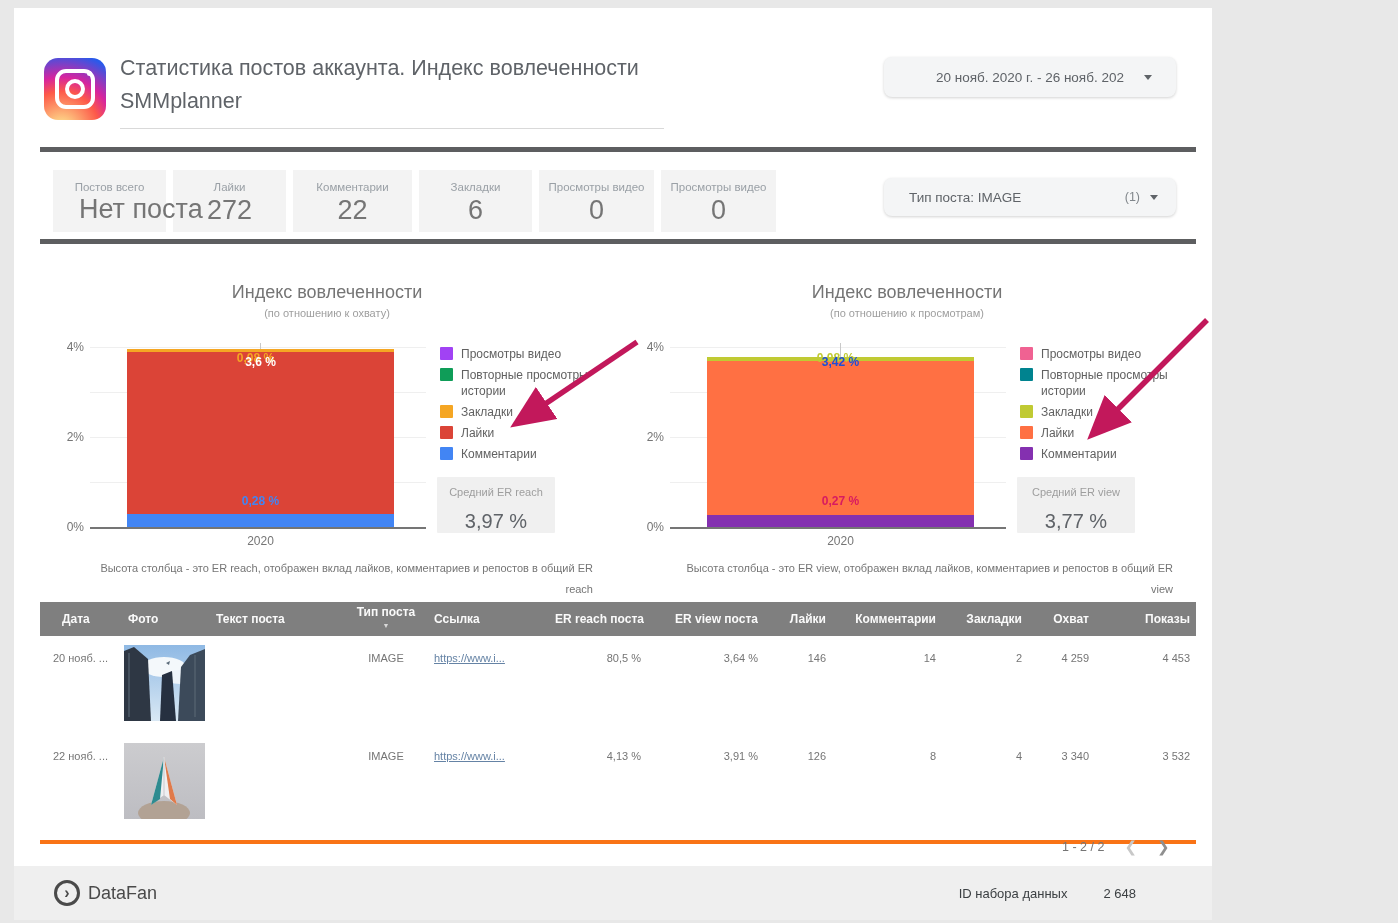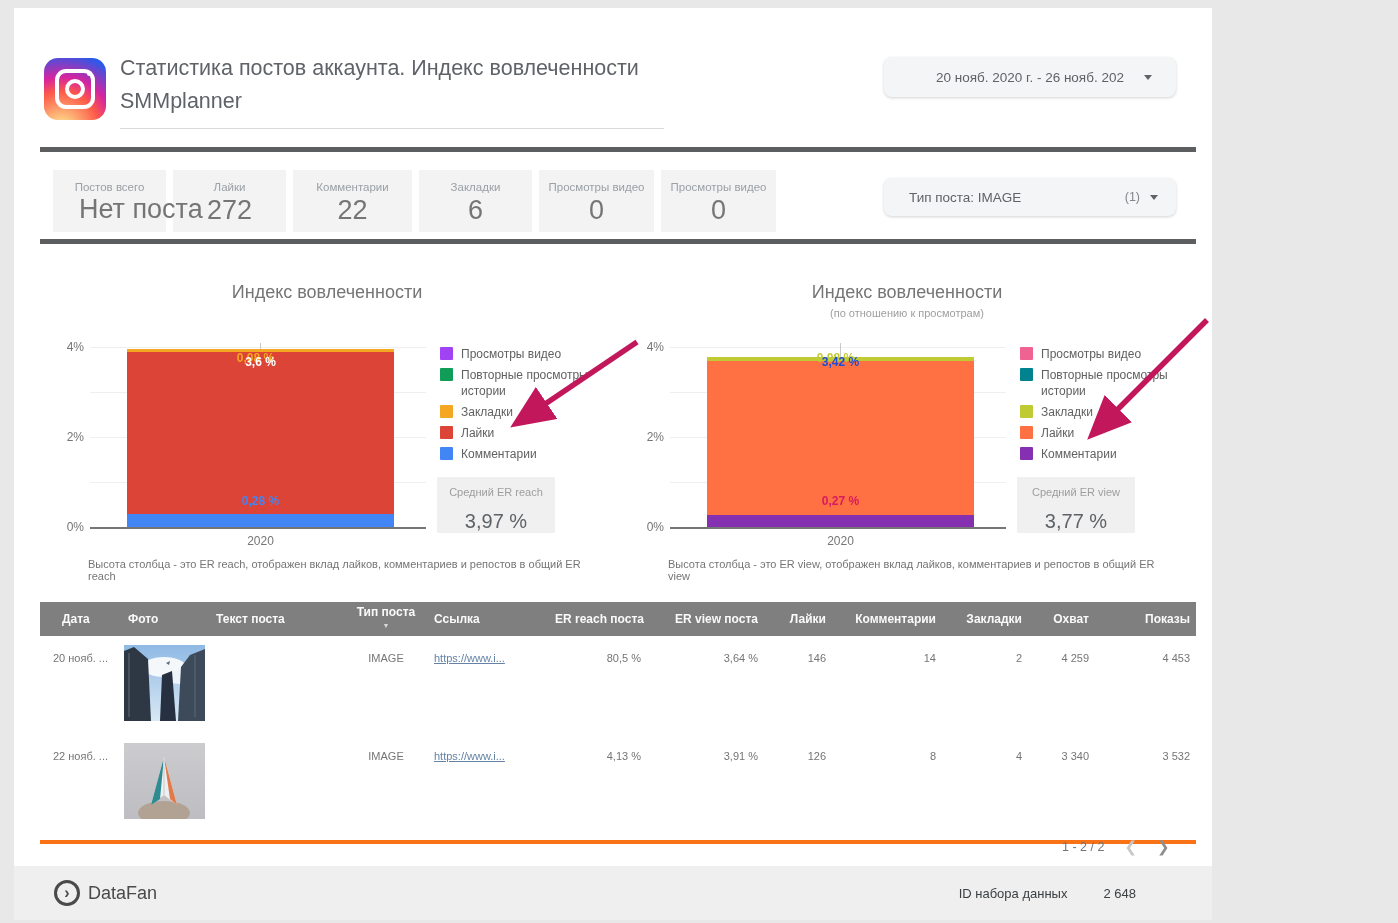--- a/index.html
+++ b/index.html
@@ -50,21 +50,21 @@
   .lbl-main { top:79px; z-index:3; }
   .lbl-overlap { top:75px; z-index:2; transform:translateX(-5px); }
   .lbl-bottom { top:218px; }
   .xcat { position:absolute; left:87px; top:258px; width:267px; text-align:center; font-size:12px; color:#757575; }
   .legend { position:absolute; left:400px; top:70px; width:168px; display:flex; flex-direction:column; gap:5px; }
   .legend-item { display:flex; gap:8px; font-size:12px; color:#616161; line-height:16px; }
   .swatch { width:13px; height:13px; flex:none; margin-top:1px; border-radius:1px; }
   .summary { position:absolute; left:397px; top:201px; width:118px; height:56px; background:#f0f0f0; text-align:center; border-radius:1px; }
   .summary-label { font-size:11px; color:#9e9e9e; margin-top:9px; white-space:nowrap; }
   .summary-value { font-size:20px; color:#5f6368; margin-top:12px; }
-  .caption { position:absolute; left:48px; top:282px; width:505px; font-size:11px; color:#757575; line-height:12px; }
+  .caption { position:absolute; left:48px; top:282px; width:505px; font-size:11px; color:#757575; line-height:21px;text-align:right; }
 
   .arrows { position:absolute; left:0; top:0; width:1198px; height:912px; pointer-events:none; z-index:40; }
 
   
   .tgrid { display:grid; grid-template-columns:82px 88px 134px 84px 121px 98px 117px 68px 110px 86px 67px 101px; }
   .tbl-header { position:absolute; left:26px; top:594px; width:1156px; height:34px; background:#7f7f7f;
     align-items:center; color:#fafafa; font-size:12px; font-weight:bold; }
   .th { padding:0 6px; white-space:nowrap; cursor:pointer; }
   .th.first { padding-left:22px; }
   .th.right { text-align:right; }
@@ -144,20 +144,21 @@
   <div class="filter-btn">
     <span class="flabel">Тип поста: IMAGE</span>
     <span class="fcount">(1)</span>
     <span class="caret"></span>
   </div>
 
   <div class="divider div2"></div>
 
   <div class="chart left">
     <div class="c-title">Индекс вовлеченности</div>
+    <div class="c-sub">(по отношению к охвату)</div>
     <div class="gline" style="top:71px"></div>
     <div class="gline" style="top:116px"></div>
     <div class="gline" style="top:161px"></div>
     <div class="gline" style="top:206px"></div>
     <div class="ylab" style="top:64px">4%</div>
     <div class="ylab" style="top:154px">2%</div>
     <div class="ylab" style="top:244px">0%</div>
     <div class="center-tick"></div>
     <div class="bar-stack">
         <div style="height: 12.6px; background: rgb(66, 133, 244);"></div>

